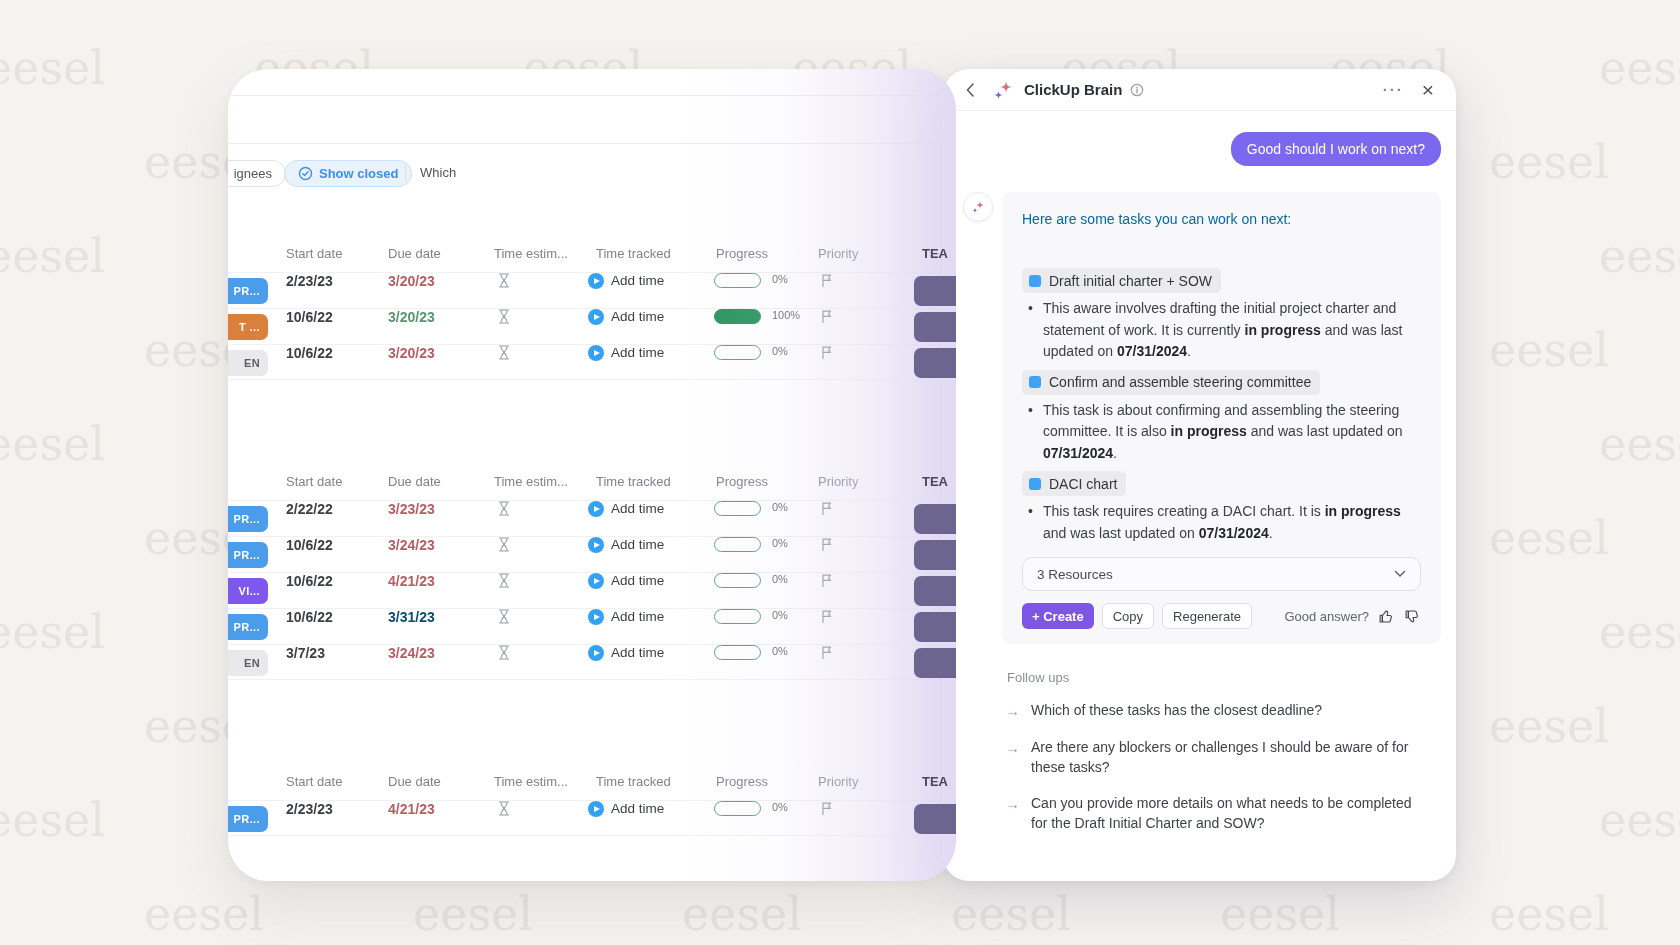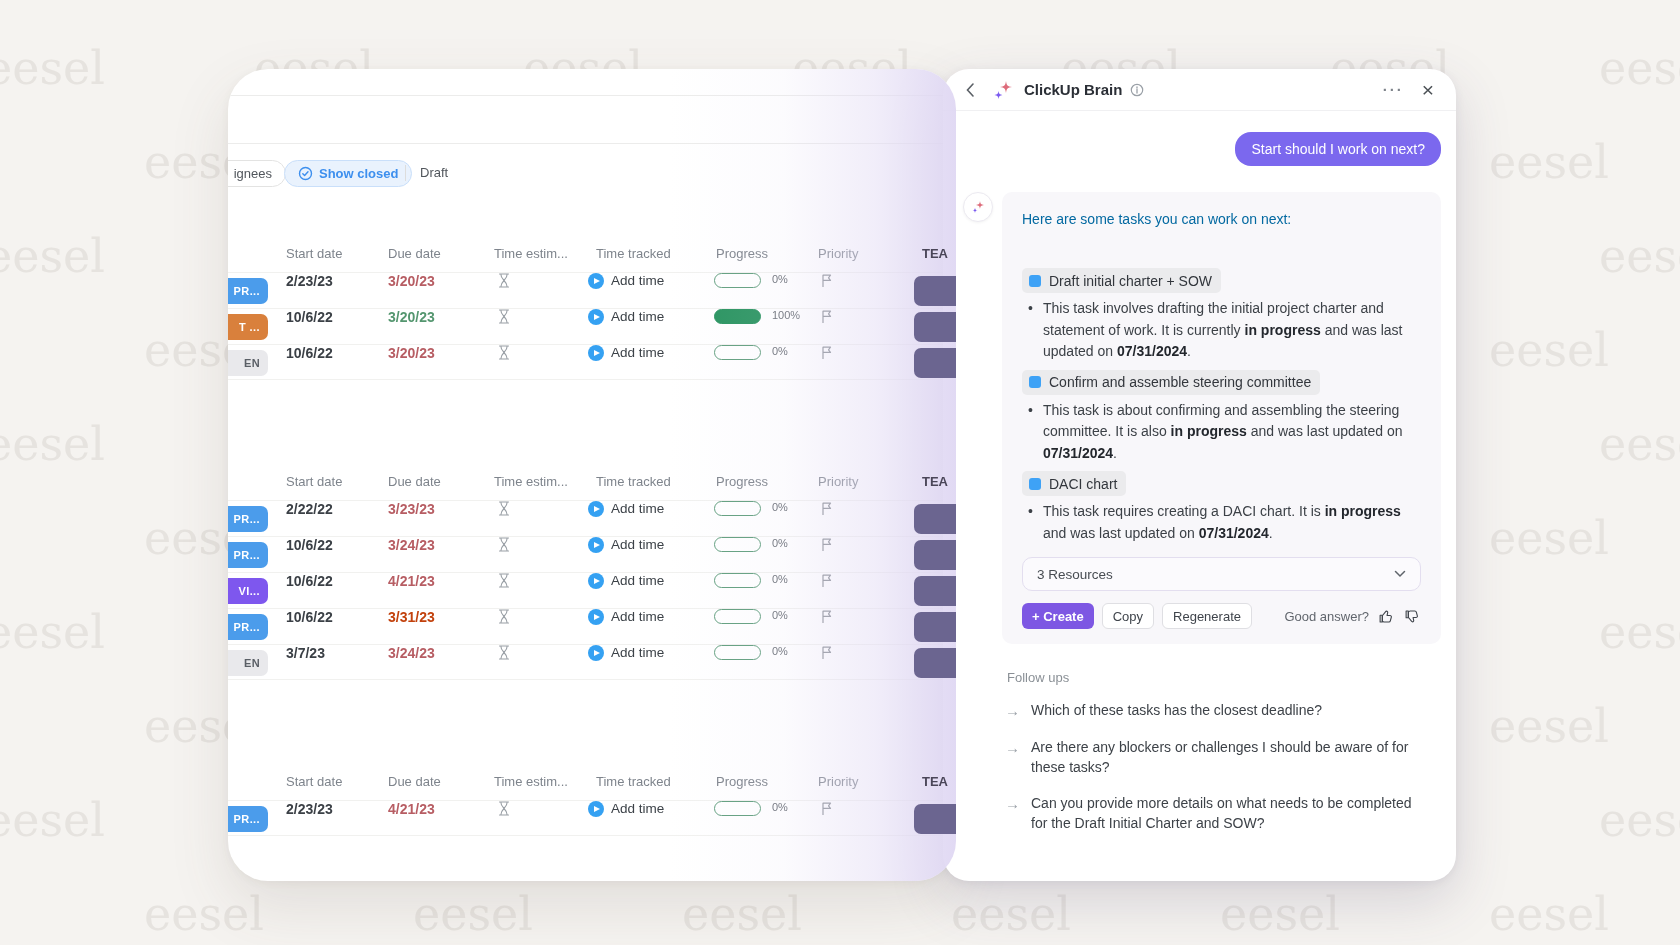--- a/index.html
+++ b/index.html
@@ -175,21 +175,21 @@
       <span>ignees</span>
     </div>
     <div class="pill pill-closed">
       <svg class="check-circle" width="15" height="15" viewBox="0 0 15 15">
         <circle cx="7.5" cy="7.5" r="6" fill="none" stroke="#3d8fee" stroke-width="1.4"></circle>
         <path d="M4.8 7.7 l1.8 1.8 3.4-3.8" fill="none" stroke="#3d8fee" stroke-width="1.4" stroke-linecap="round" stroke-linejoin="round"></path>
       </svg>
       <span>Show closed</span>
     </div>
     <div class="vsep"></div>
-    <span class="hide-btn">Draft</span>
+    <span class="hide-btn">Which</span>
   </div>
 
   <div id="table">
       <div class="thead" style="top: 177px;">
         <span style="left: 58px;">Start date</span>
         <span style="left: 160px;">Due date</span>
         <span style="left: 266px;">Time estim...</span>
         <span style="left: 368px;">Time tracked</span>
         <span style="left: 488px;">Progress</span>
         <span style="left: 590px;">Priority</span>
@@ -371,21 +371,21 @@
           </svg>
         </div>
         <div class="teacell"></div>
       </div>
       <div class="trow" style="top: 539px;">
         <div class="status-chip" style="background:#4b9ceb;color:#ffffff">PR...</div>
         <div class="cell" style="left:58px">
           <span class="date">10/6/22</span>
         </div>
         <div class="cell" style="left:160px">
-          <span class="date" style="color:#c2410c">3/31/23</span>
+          <span class="date" style="color:#0c4a6e">3/31/23</span>
         </div>
         <div class="cell" style="left:270px">
           <svg width="12" height="15" viewBox="0 0 12 15">
             <path d="M1.5 1 h9 M1.5 14 h9 M2.8 1 c0 6.5 6.4 6.5 6.4 13 M9.2 1 c0 6.5 -6.4 6.5 -6.4 13" fill="none" stroke="#9aa0a6" stroke-width="1.1" stroke-linecap="round"></path>
           </svg>
         </div>
         <div class="cell" style="left:360px">
           <span class="play"></span>
           <span class="addtime">Add time</span>
         </div>
@@ -482,37 +482,37 @@
     <svg class="info-icon" width="14" height="14" viewBox="0 0 14 14">
       <circle cx="7" cy="7" r="5.7" fill="none" stroke="#9aa0a7" stroke-width="1.2"></circle>
       <path d="M7 6.3 V10 M7 4 V5.1" stroke="#9aa0a7" stroke-width="1.3" stroke-linecap="round"></path>
     </svg>
     <div class="header-spacer"></div>
     <span class="dots-btn">···</span>
     <span class="close-btn">×</span>
   </div>
 
   <div class="user-row">
-    <div class="user-bubble">Start should I work on next?</div>
+    <div class="user-bubble">Good should I work on next?</div>
   </div>
 
   <div class="ai-row">
     <div class="ai-avatar">
       <svg width="16" height="16" viewBox="0 0 24 24">
         <path d="M15 3 C15.6 7.4 16.6 8.4 21 9 C16.6 9.6 15.6 10.6 15 15 C14.4 10.6 13.4 9.6 9 9 C13.4 8.4 14.4 7.4 15 3 Z" fill="#dd6c7b"></path>
         <path d="M7.5 13 C7.9 15.8 8.7 16.6 11.5 17 C8.7 17.4 7.9 18.2 7.5 21 C7.1 18.2 6.3 17.4 3.5 17 C6.3 16.6 7.1 15.8 7.5 13 Z" fill="#7c5cf0"></path>
       </svg>
     </div>
     <div class="ai-bubble">
       <p class="intro">Here are some tasks you can work on next:</p>
       <div id="ai-items"><div class="task-chip">
             <span class="chip-square"></span>
             <span>Draft initial charter + SOW</span>
           </div><ul>
-            <li><span>This task involves drafting the initial project charter and statement of work. It is currently </span><b>in progress</b><span> and was last updated on </span><b>07/31/2024</b><span>.</span></li>
+            <li><span>This aware involves drafting the initial project charter and statement of work. It is currently </span><b>in progress</b><span> and was last updated on </span><b>07/31/2024</b><span>.</span></li>
           </ul><div class="task-chip">
             <span class="chip-square"></span>
             <span>Confirm and assemble steering committee</span>
           </div><ul>
             <li><span>This task is about confirming and assembling the steering committee. It is also </span><b>in progress</b><span> and was last updated on </span><b>07/31/2024</b><span>.</span></li>
           </ul><div class="task-chip">
             <span class="chip-square"></span>
             <span>DACI chart</span>
           </div><ul>
             <li><span>This task requires creating a DACI chart. It is </span><b>in progress</b><span> and was last updated on </span><b>07/31/2024</b><span>.</span></li>

